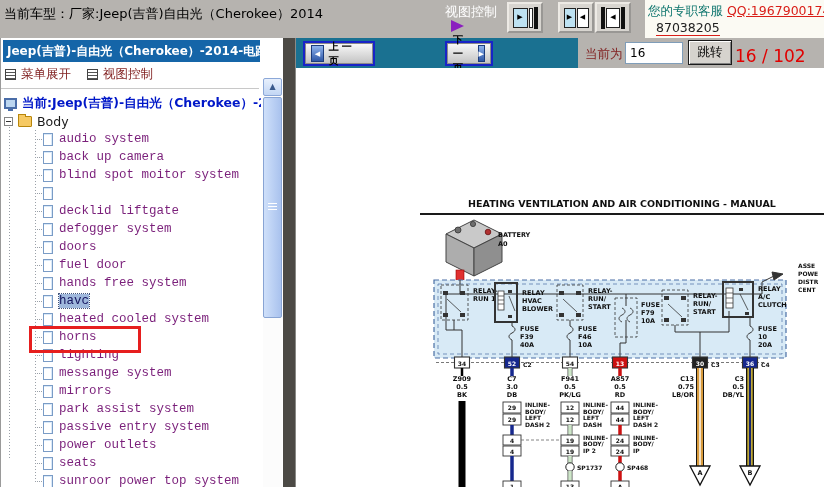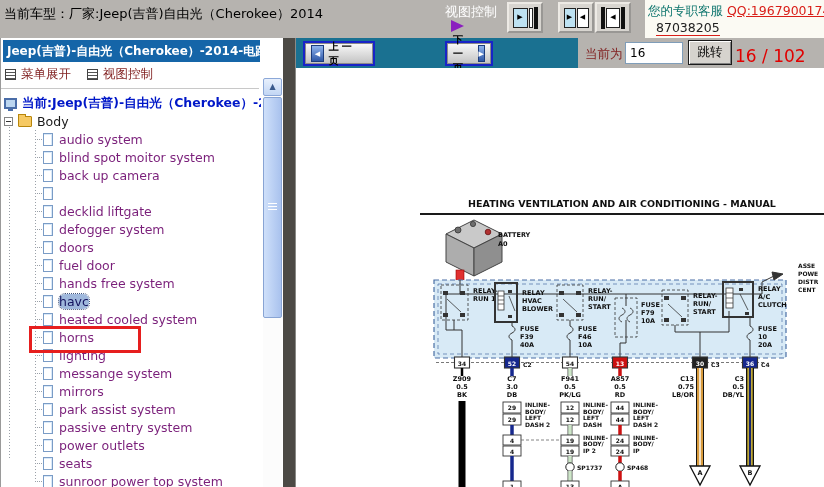--- a/index.html
+++ b/index.html
@@ -41,25 +41,25 @@
   .tree-root { padding-left:3px; color:#0017C8; font-weight:bold; gap:5px; }
   .mon-icon { width:13px; height:11px; border:2px solid #4A6DA8; background:#BCD6F0; position:relative; flex:0 0 auto; }
   .mon-icon::after { content:""; position:absolute; left:2px; bottom:-4px; width:5px; height:2px; background:#4A6DA8; }
   .tree-folder { padding-left:3px; color:#1a1a1a; gap:5px; }
   .exp-box { width:9px; height:9px; border:1px solid #848484; background:#fff; position:relative; flex:0 0 auto; }
   .exp-box::after { content:""; position:absolute; left:1px; right:1px; top:3px; height:1px; background:#333; }
   .folder-icon { width:14px; height:11px; background:#F6C963; border:1px solid #B8860B; border-radius:1px;
                  position:relative; flex:0 0 auto; }
   .folder-icon::before { content:""; position:absolute; top:-3px; left:-1px; width:6px; height:2px;
                          background:#F6C963; border:1px solid #B8860B; border-bottom:none; }
-  .tree-item { padding-left:42px; color:#7A1F7A; gap:6px; }
+  .tree-item { padding-left:42px; color:#7A1F7A; gap:6px;font-family:Liberation Mono, monospace; }
   .tree-item::before { content:""; position:absolute; left:34px; top:9px; width:7px; border-top:1px dotted #9aa0a8; }
   .page-icon { width:10px; height:13px; background:#fff; border:1px solid #7A9CC6;
                box-shadow:inset -1px 1px 0 #D9E9F9; flex:0 0 auto; }
-  .tree-item.selected .lbl { background:#9FB8DC; color:#14145E; outline:1px dotted #44557a;border-radius:6px; }
+  .tree-item.selected .lbl { background:#9FB8DC; color:#14145E; outline:1px dotted #44557a; }
   .vdot1 { position:absolute; left:8px; top:30px; width:1px; height:340px;
            background:repeating-linear-gradient(#9aa0a8 0 1px, transparent 1px 3px); }
   .vdot2 { position:absolute; left:34px; top:42px; width:1px; height:351px;
            background:repeating-linear-gradient(#9aa0a8 0 1px, transparent 1px 3px); }
   .red-box { position:absolute; left:28px; top:288px; width:112px; height:27px; border:3px solid #E61E1E; }
 
   
   .sb-scroll { position:absolute; left:262px; top:40px; width:19px; height:447px; background:#FCFCFC; }
   .sb-up { position:absolute; left:0; top:0; width:19px; height:18px; background:linear-gradient(#E8F0FC,#C2D6F4);
            border:1px solid #8CA8D8; border-radius:2px; color:#3A5A8C; font-size:8px; text-align:center; line-height:16px; cursor:pointer; }
@@ -155,25 +155,25 @@
         <span class="exp-box"></span>
         <span class="folder-icon"></span>
         <span>Body</span>
       </div>
       <div class="row tree-item">
           <span class="page-icon"></span>
           <span class="lbl">audio system</span>
         </div>
       <div class="row tree-item">
           <span class="page-icon"></span>
+          <span class="lbl">back up camera</span>
+        </div>
+      <div class="row tree-item">
+          <span class="page-icon"></span>
           <span class="lbl">blind spot moitor system</span>
-        </div>
-      <div class="row tree-item">
-          <span class="page-icon"></span>
-          <span class="lbl">back up camera</span>
         </div>
       <div class="row tree-item">
           <span class="page-icon"></span>
         </div>
       <div class="row tree-item">
           <span class="page-icon"></span>
           <span class="lbl">decklid liftgate</span>
         </div>
       <div class="row tree-item">
           <span class="page-icon"></span>

